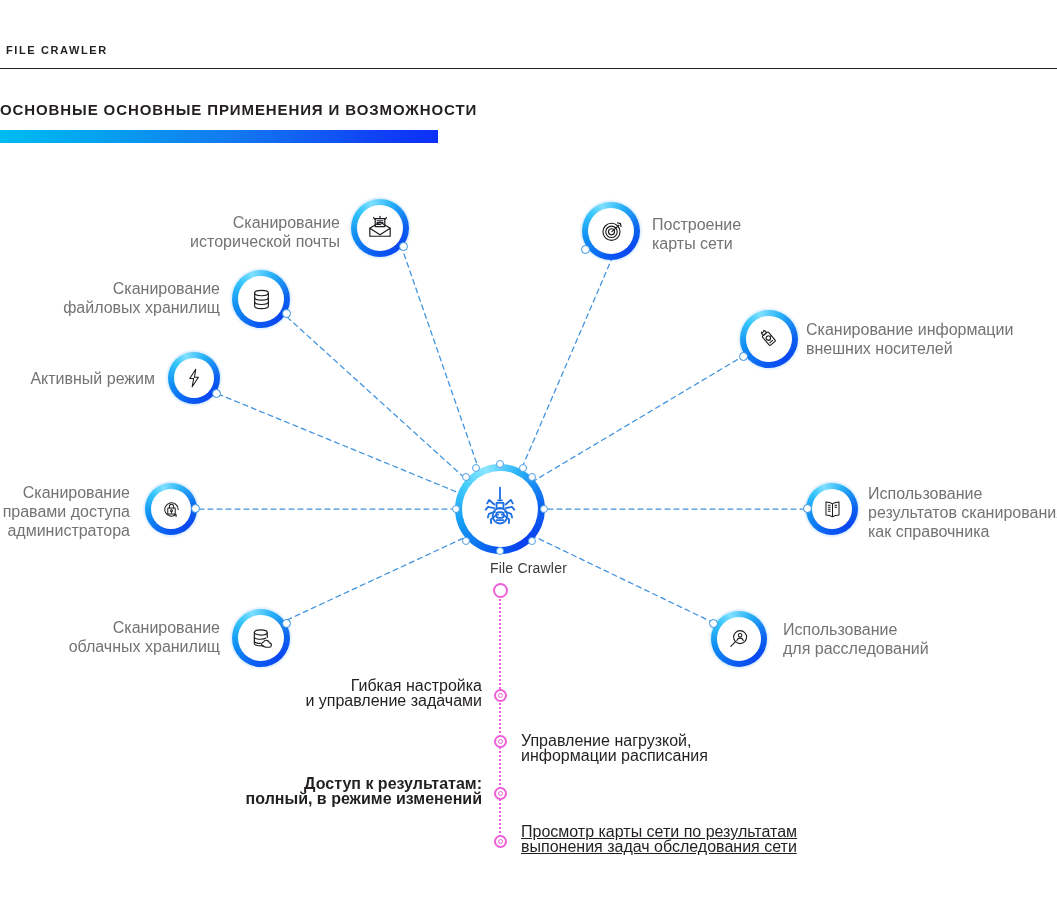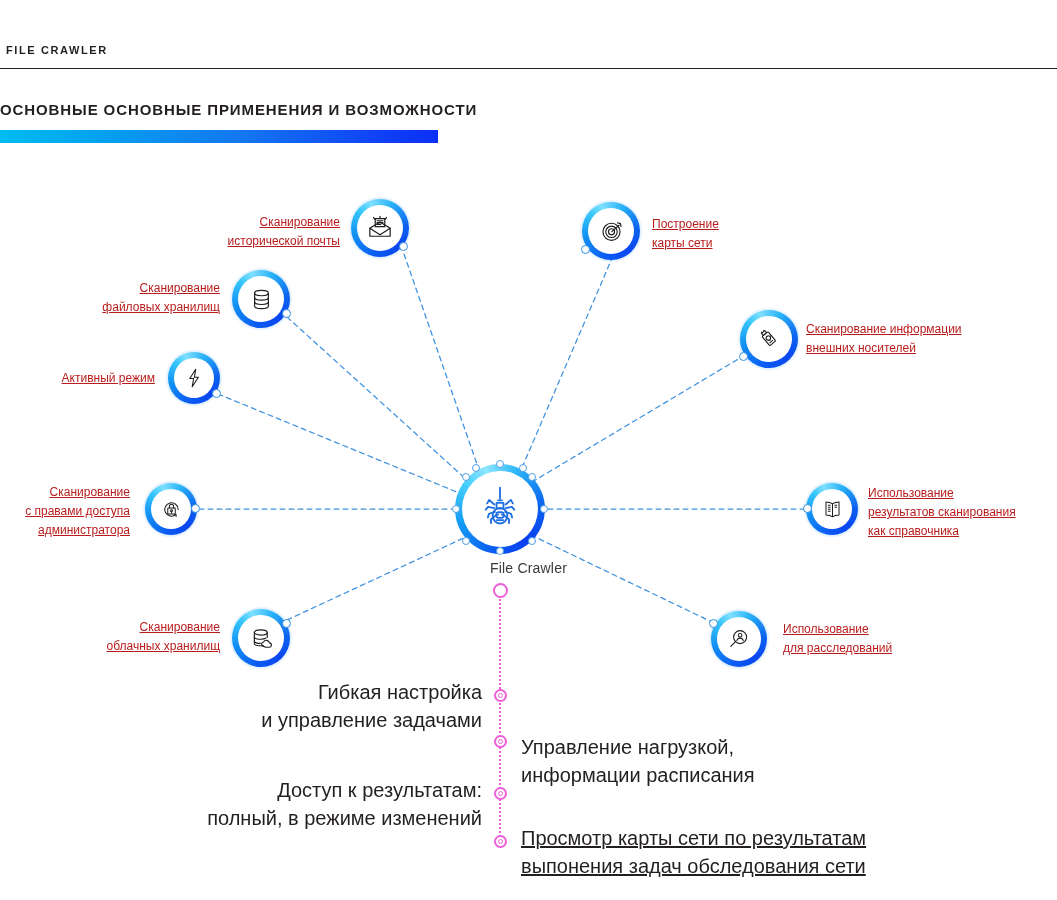--- a/index.html
+++ b/index.html
@@ -81,43 +81,42 @@
   }
 
   
   .cpip{
     position:absolute;width:8px;height:8px;border-radius:50%;
     background:#ffffff;border:1.3px solid #4f9fe4;box-sizing:border-box;z-index:6;
   }
 
   
   .lbl{
-    position:absolute;font-size:12px;line-height:19px;color:#b91c1c;
+    position:absolute;font-size:16px;line-height:19px;color:#737373;
     white-space:pre;
-    text-decoration:underline;
   }
   .lbl.r{text-align:right;}
   .lbl.l{text-align:left;}
 
   
   .tl-line{
     position:absolute;left:499px;top:592px;width:0;height:248px;
     border-left:2px dotted #ef5fd8;
   }
   .tl-dot{
     position:absolute;border-radius:50%;box-sizing:border-box;background:#ffffff;z-index:4;
   }
   .tl-dot.big{width:15px;height:15px;border:2.3px solid #ef5fd8;}
   .tl-dot.sml{width:13px;height:13px;border:2px solid #ef5fd8;}
   .tl-dot.sml::after{
     content:"";position:absolute;inset:2px;border-radius:50%;
     border:1px solid #ef5fd8;
   }
   .tl-lbl{
-    position:absolute;font-size:20px;line-height:28px;color:#231f20;white-space:pre;
+    position:absolute;font-size:16px;line-height:15px;color:#231f20;white-space:pre;
   }
 </style>
 </head>
 <body>
 
 <div class="brand">FILE CRAWLER</div>
 <div class="brand-rule"></div>
 <div class="section-title">ОСНОВНЫЕ ОСНОВНЫЕ ПРИМЕНЕНИЯ И ВОЗМОЖНОСТИ</div>
 <div class="title-bar"></div>
 
@@ -335,20 +334,20 @@
 
   <div class="tl-dot sml" style="left:494px;top:689px;"></div>
   <div class="tl-lbl" style="left:240px;top:678px;width:242px;text-align:right;">Гибкая настройка
 и управление задачами</div>
 
   <div class="tl-dot sml" style="left:494px;top:735px;"></div>
   <div class="tl-lbl" style="left:521px;top:733px;width:300px;text-align:left;">Управление нагрузкой,
 информации расписания</div>
 
   <div class="tl-dot sml" style="left:494px;top:787px;"></div>
-  <div class="tl-lbl" style="left:200px;top:776px;width:282px;text-align:right;">Доступ к результатам:
+  <div class="tl-lbl" style="left:200px;top:776px;width:282px;text-align:right;font-weight:bold;">Доступ к результатам:
 полный, в режиме изменений</div>
 
   <div class="tl-dot sml" style="left:494px;top:835px;"></div>
   <div class="tl-lbl" style="left:521px;top:824px;width:420px;text-align:left;text-decoration:underline;">Просмотр карты сети по результатам
 выпонения задач обследования сети</div>
 
 </div>
 
 </body></html>

